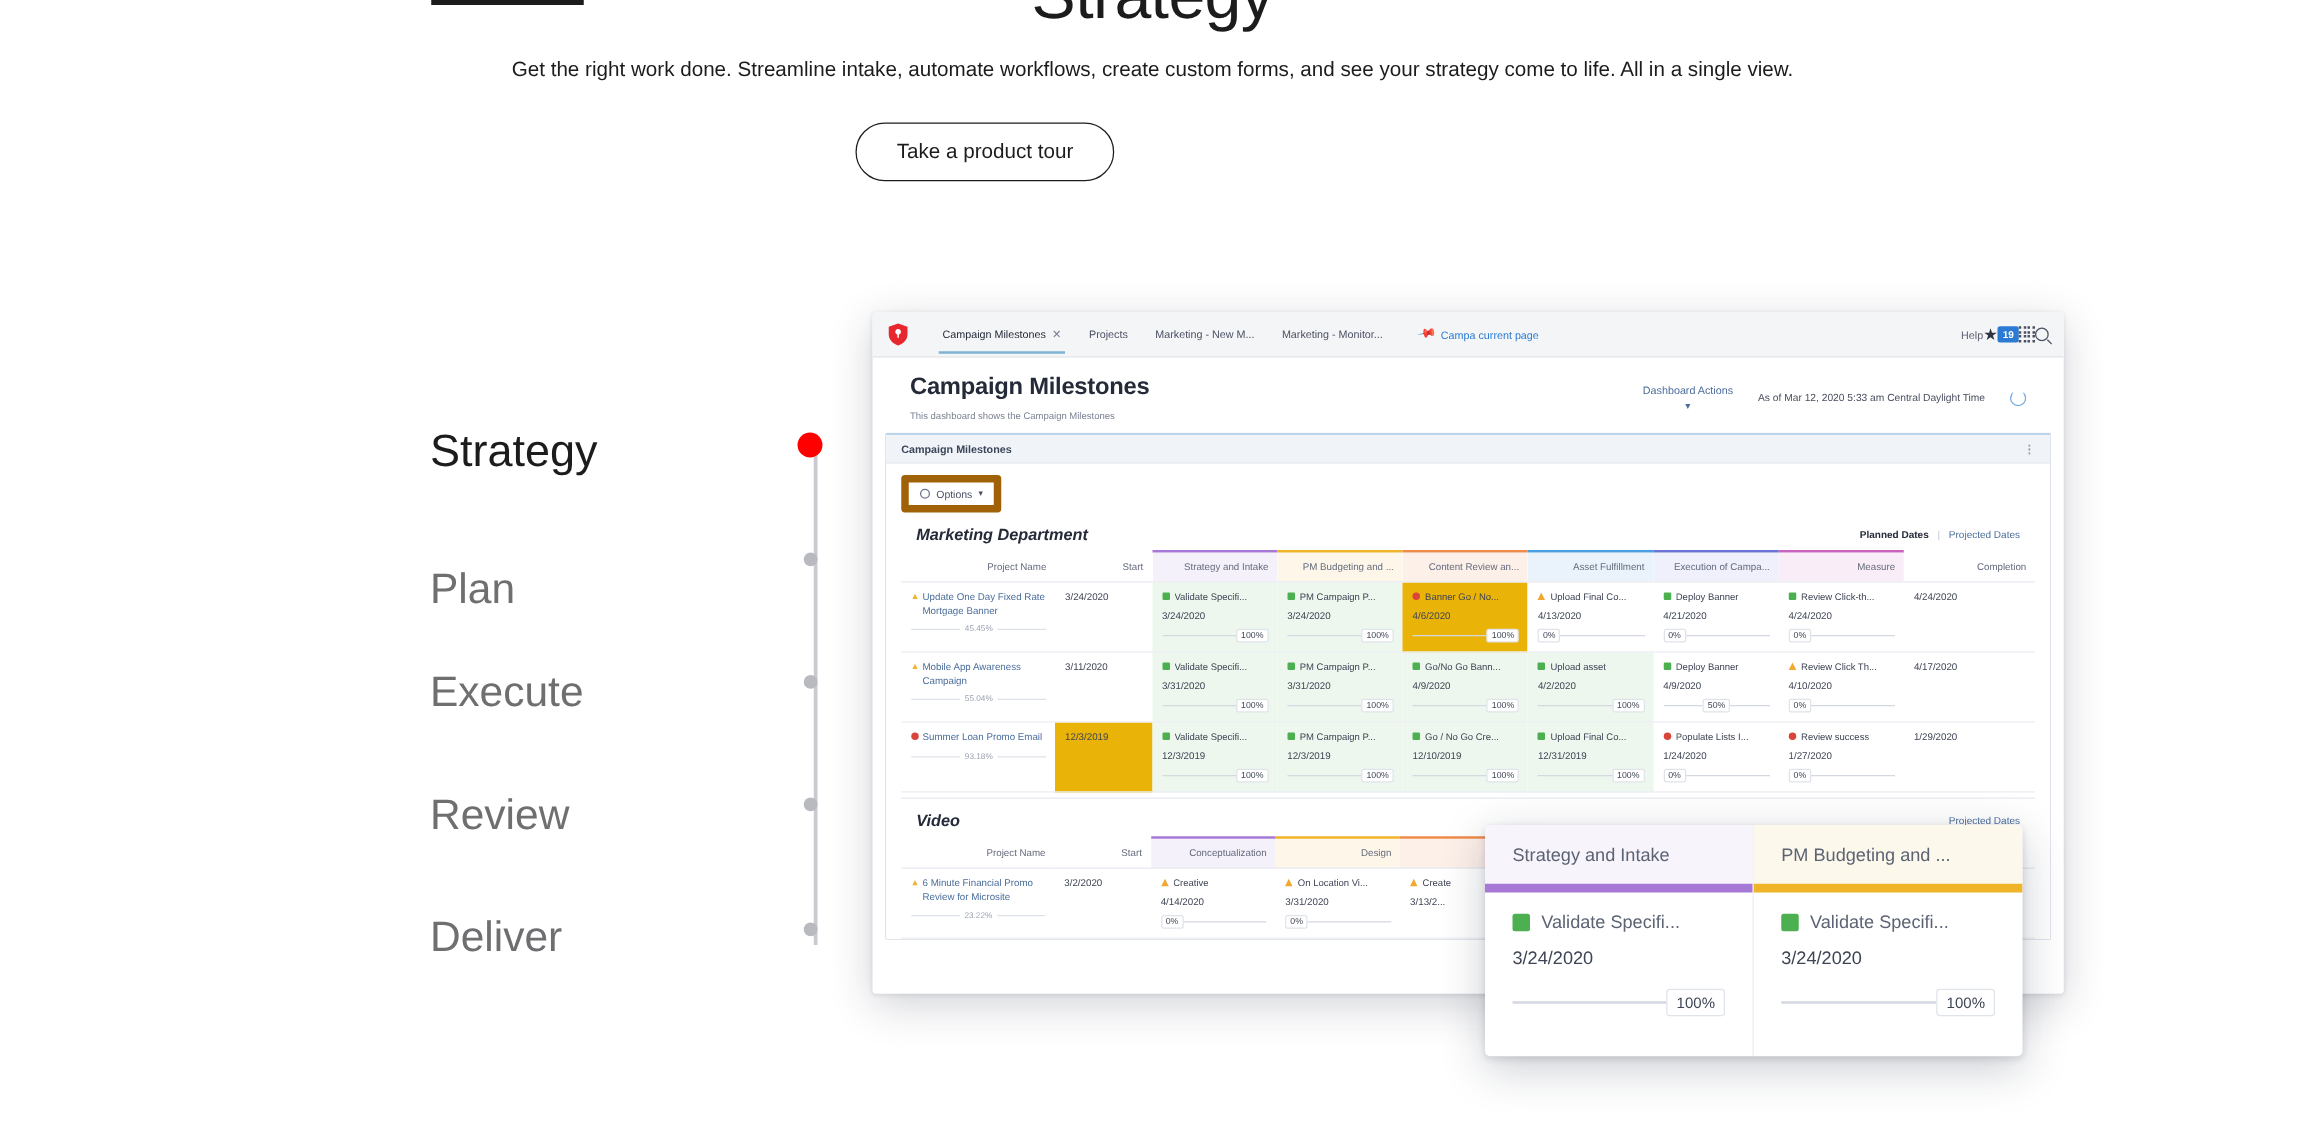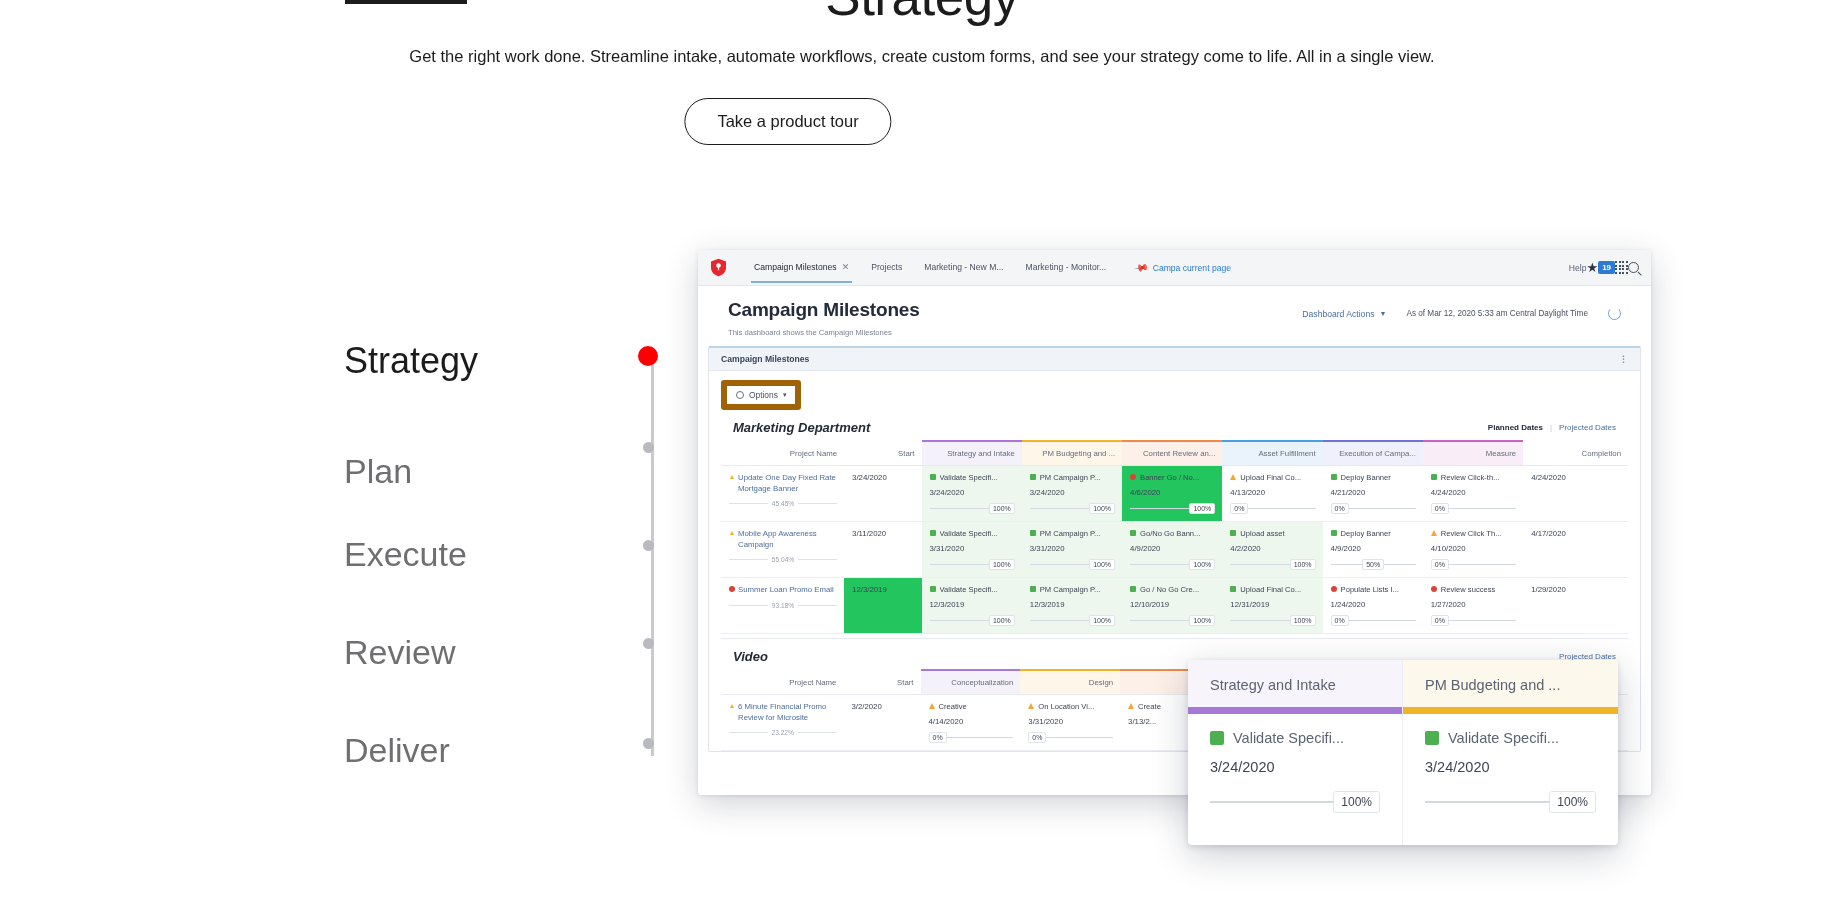--- a/index.html
+++ b/index.html
@@ -101,21 +101,21 @@
     width: 5px; height: 1.4px; background: #4b5061; transform: rotate(45deg);
   }
 
   
   .dash-head { padding: 13px 30px 9px 30px; display: flex; align-items: flex-start; }
   .dash-title { font-size: 19px; font-weight: 700; color: #242a38; letter-spacing: -.2px; }
   .dash-sub { font-size: 7.6px; color: #7c8293; margin-top: 7px; }
   .dash-head-right {
     margin-left: auto; display: flex; align-items: center; gap: 20px; padding-top: 8px;
   }
-  .dash-actions { font-size: 8.6px; color: #4b6e9c; display: flex; align-items: center; gap: 5px; cursor: pointer; }
+  .dash-actions { font-size: 8.6px; color: #4b6e9c; display: flex; align-items: center; gap: 5px; cursor: pointer; flex-direction: column; }
   .caret { font-size: 7px; }
   .asof { font-size: 8.2px; color: #4b5061; white-space: nowrap; }
   .refresh {
     width: 13px; height: 13px; border: 1.5px solid #6fa8dc; border-radius: 50%;
     border-top-color: transparent; cursor: pointer;
   }
 
   
   .panel { margin: 0 10px; border: 1px solid #e0e3ea; border-top: 2px solid #bcd4e8; border-radius: 2px; }
   .panel-bar {
@@ -175,21 +175,21 @@
   }
   .proj-prog .ln { flex: 1 1 auto; height: 1px; background: #dde1e8; }
 
   .bg-purple { background: #f5f1fb; }
   .bg-yellow { background: #fdf6e9; }
   .bg-orange { background: #fdf0e9; }
   .bg-blue   { background: #eaf3fb; }
   .bg-indigo { background: #eff0fb; }
   .bg-pink   { background: #f9eef7; }
   .bg-green  { background: #eef7ee; }
-  .bg-red    { background: #22c55e; }
+  .bg-red    { background: #eab308; }
   .bg-white  { background: #fff; }
 
   
   .vid-sec { border-top: 1px solid #e6e9ef; }
 
   
   .mag {
     position: absolute; left: 1188px; top: 660px; width: 430px; height: 185px;
     background: #fff; border-radius: 4px;
     box-shadow: 0 10px 36px rgba(25,30,55,.22), 0 2px 6px rgba(25,30,55,.14);

